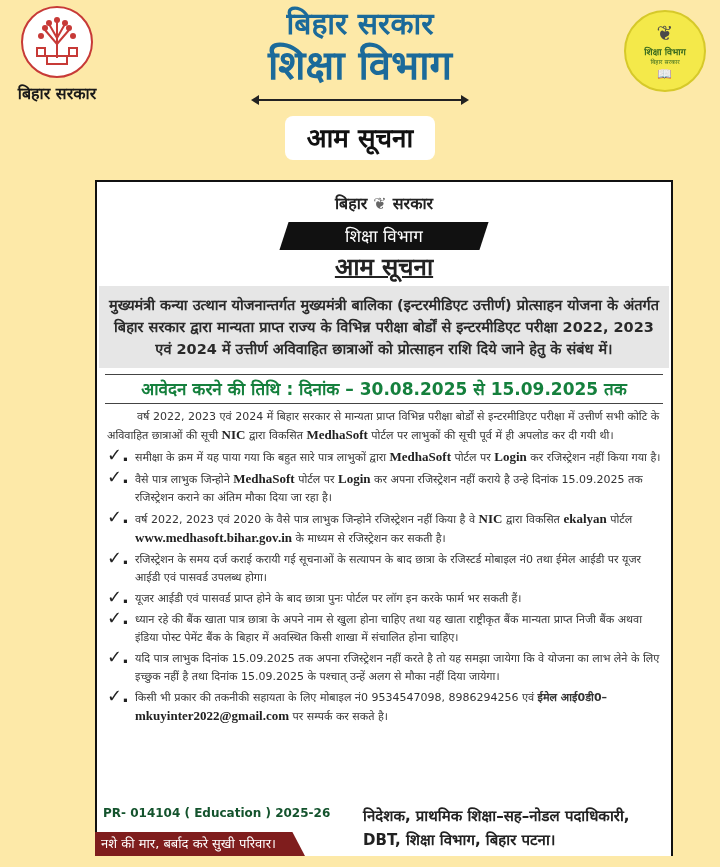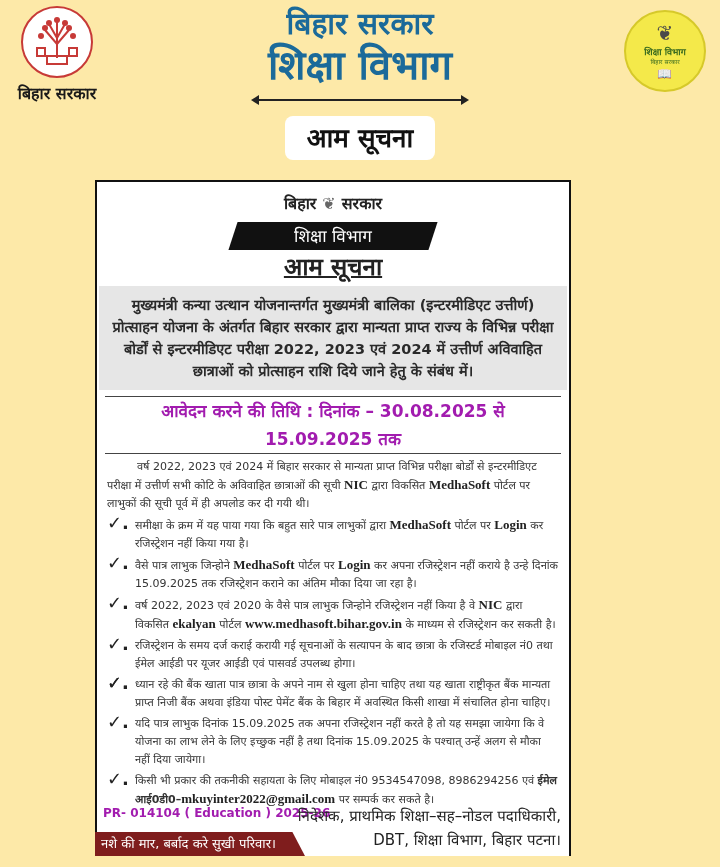--- a/index.html
+++ b/index.html
@@ -22,42 +22,42 @@
   .hc-title1 { font-size: 30px; font-weight: bold; color: #1b6a9a; line-height: 36px; }
   .hc-title2 { font-size: 40px; font-weight: bold; color: #1b6a9a; line-height: 46px; }
   .arrow-line { position: relative; margin: 6px auto 0; width: 218px; height: 12px; }
   .arrow-line .bar { position: absolute; left: 6px; right: 6px; top: 5px; height: 2px; background: #222; }
   .arrow-line .ah { position: absolute; top: 1px; width: 0; height: 0; border-top: 5px solid transparent; border-bottom: 5px solid transparent; }
   .arrow-line .ah.l { left: 0; border-right: 8px solid #222; }
   .arrow-line .ah.r { right: 0; border-left: 8px solid #222; }
   .notice-pill { display: inline-block; margin-top: 10px; background: #fff; border-radius: 8px; padding: 6px 22px; font-size: 26px; font-weight: bold; color: #111; line-height: 32px; }
 
   
-  .doc { position: absolute; left: 95px; top: 180px; width: 476px; height: 676px; background: #fff; border: 2px solid #111; border-bottom: none; }
+  .doc { position: absolute; left: 95px; top: 180px; width: 578px; height: 676px; background: #fff; border: 2px solid #111; border-bottom: none; }
   .doc-head { text-align: center; padding-top: 10px; }
   .dh-line { font-size: 16px; font-weight: bold; display: flex; justify-content: center; align-items: center; gap: 6px; }
   .dh-emblem { font-size: 16px; color: #666; }
   .dept-band { margin: 8px auto 0; width: 200px; height: 28px; background: #111; color: #fff; font-size: 17px; line-height: 28px; transform: skewX(-18deg); }
   .dept-band span { display: inline-block; transform: skewX(18deg); }
   .doc-title { font-size: 24px; font-weight: bold; text-decoration: underline; text-decoration-thickness: 2px; margin-top: 2px; line-height: 30px; }
 
   .subject { margin: 4px 2px 0; background: #e6e6e6; padding: 8px 10px; text-align: center; font-size: 14.5px; font-weight: bold; line-height: 22px; color: #2a2a2a; }
-  .date-row { margin: 6px 8px 0; border-top: 1.5px solid #444; border-bottom: 1.5px solid #444; text-align: center; font-size: 17px; font-weight: bold; line-height: 28px; color: #a21caf; }
+  .date-row { margin: 6px 8px 0; border-top: 1.5px solid #444; border-bottom: 1.5px solid #444; text-align: center; font-size: 17px; font-weight: bold; line-height: 28px; color: #15803d; }
 
   .body-text { padding: 4px 10px 0; font-size: 11px; line-height: 18px; color: #333; }
   .intro { text-indent: 30px; }
   .bullets { list-style: none; }
   .bullets li { position: relative; padding-left: 28px; margin-top: 3px; }
   .bullets li .tick { position: absolute; left: 0; top: -2px; font-size: 18px; font-weight: bold; color: #222; }
   .latin { font-family: "Liberation Serif", serif; font-weight: bold; font-size: 13px; color: #222; }
 
   .footer { position: absolute; left: 0; right: 0; bottom: 0; height: 54px; }
-  .pr-no { position: absolute; left: 6px; top: 4px; font-size: 12px; font-weight: bold; color: #a21caf; }
+  .pr-no { position: absolute; left: 6px; top: 4px; font-size: 12px; font-weight: bold; color: #14532d; }
   .slogan { position: absolute; left: -2px; bottom: 0; width: 210px; height: 24px; background: #7f1d1d; color: #fff; font-size: 13px; line-height: 24px; padding-left: 6px; clip-path: polygon(0 0, 94% 0, 100% 100%, 0 100%); }
-  .signatory { position: absolute; right: 8px; top: 2px; width: 300px; text-align: right; font-size: 15px; font-weight: normal; line-height: 24px; color: #222; }
+  .signatory { position: absolute; right: 8px; top: 2px; width: 300px; text-align: left; font-size: 15px; font-weight: bold; line-height: 24px; color: #222; }
 </style>
 </head>
 <body>
 
 <div class="logo-left">
   <div class="emblem-circle">
     <svg viewBox="0 0 56 56">
       <g fill="none" stroke="#c73a37" stroke-width="2">
         <line x1="28" y1="44" x2="28" y2="14"></line>
         <path d="M28 30 L16 16 M28 30 L40 16 M28 24 L20 10 M28 24 L36 10 M28 20 L28 6"></path>
@@ -114,21 +114,21 @@
   <div class="date-row">आवेदन करने की तिथि : दिनांक – 30.08.2025 से 15.09.2025 तक</div>
 
   <div class="body-text">
     <p class="intro"><span>वर्ष 2022, 2023 एवं 2024 में बिहार सरकार से मान्यता प्राप्त विभिन्न परीक्षा बोर्डों से इन्टरमीडिएट परीक्षा में उत्तीर्ण सभी कोटि के अविवाहित छात्राओं की सूची </span><span class="latin">NIC</span><span> द्वारा विकसित </span><span class="latin">MedhaSoft</span><span> पोर्टल पर लाभुकों की सूची पूर्व में ही अपलोड कर दी गयी थी।</span></p>
 
     <ul class="bullets">
       <li><span class="tick">✓.</span><span>समीक्षा के क्रम में यह पाया गया कि बहुत सारे पात्र लाभुकों द्वारा </span><span class="latin">MedhaSoft</span><span> पोर्टल पर </span><span class="latin">Login</span><span> कर रजिस्ट्रेशन नहीं किया गया है।</span></li>
       <li><span class="tick">✓.</span><span>वैसे पात्र लाभुक जिन्होने </span><span class="latin">MedhaSoft</span><span> पोर्टल पर </span><span class="latin">Login</span><span> कर अपना रजिस्ट्रेशन नहीं कराये है उन्हे दिनांक 15.09.2025 तक रजिस्ट्रेशन कराने का अंतिम मौका दिया जा रहा है।</span></li>
       <li><span class="tick">✓.</span><span>वर्ष 2022, 2023 एवं 2020 के वैसे पात्र लाभुक जिन्होने रजिस्ट्रेशन नहीं किया है वे </span><span class="latin">NIC</span><span> द्वारा विकसित </span><span class="latin">ekalyan</span><span> पोर्टल </span><span class="latin">www.medhasoft.bihar.gov.in</span><span> के माध्यम से रजिस्ट्रेशन कर सकती है।</span></li>
       <li><span class="tick">✓.</span><span>रजिस्ट्रेशन के समय दर्ज कराई करायी गई सूचनाओं के सत्यापन के बाद छात्रा के रजिस्टर्ड मोबाइल नं0 तथा ईमेल आईडी पर यूजर आईडी एवं पासवर्ड उपलब्ध होगा।</span></li>
-      <li><span class="tick">✓.</span></li>
+      <li><span class="tick">✓.</span><span>यूजर आईडी एवं पासवर्ड प्राप्त होने के बाद छात्रा पुनः पोर्टल पर लॉग इन करके फार्म भर सकती हैं।</span></li>
       <li><span class="tick">✓.</span><span>ध्यान रहे की बैंक खाता पात्र छात्रा के अपने नाम से खुला होना चाहिए तथा यह खाता राष्ट्रीकृत बैंक मान्यता प्राप्त निजी बैंक अथवा इंडिया पोस्ट पेमेंट बैंक के बिहार में अवस्थित किसी शाखा में संचालित होना चाहिए।</span></li>
       <li><span class="tick">✓.</span><span>यदि पात्र लाभुक दिनांक 15.09.2025 तक अपना रजिस्ट्रेशन नहीं करते है तो यह समझा जायेगा कि वे योजना का लाभ लेने के लिए इच्छुक नहीं है तथा दिनांक 15.09.2025 के पश्चात् उन्हें अलग से मौका नहीं दिया जायेगा।</span></li>
       <li><span class="tick">✓.</span><span>किसी भी प्रकार की तकनीकी सहायता के लिए मोबाइल नं0 9534547098, 8986294256 एवं </span><b>ईमेल आई0डी0–</b><span class="latin">mkuyinter2022@gmail.com</span><span> पर सम्पर्क कर सकते है।</span></li>
     </ul>
   </div>
 
   <div class="footer">
     <div class="pr-no">PR- 014104 ( Education ) 2025-26</div>
     <div class="slogan">नशे की मार, बर्बाद करे सुखी परिवार।</div>
     <div class="signatory">

